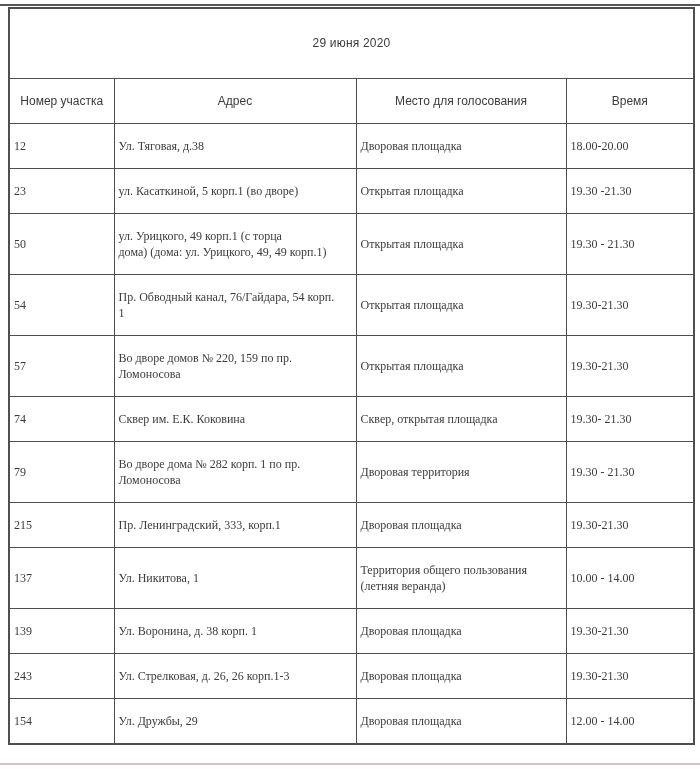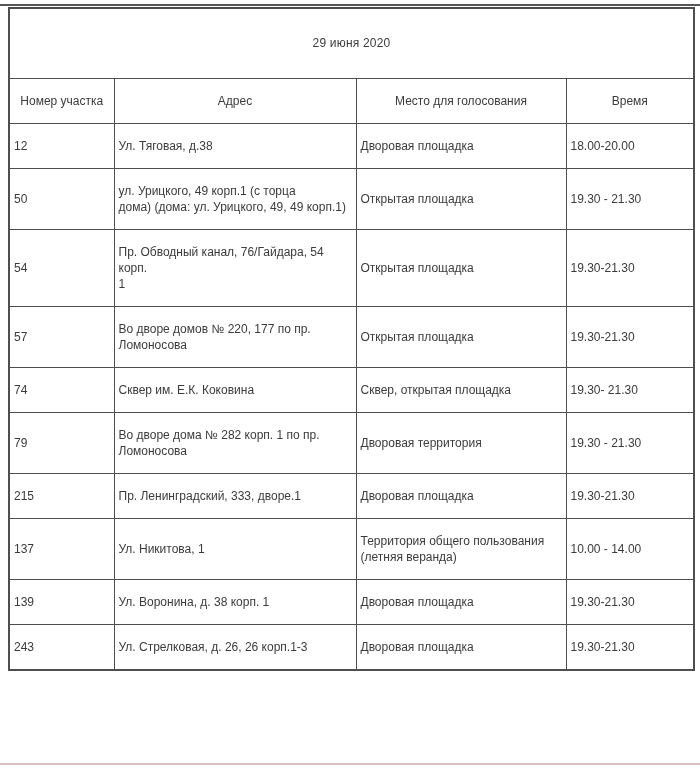--- a/index.html
+++ b/index.html
@@ -55,21 +55,21 @@
   .title-cell {
     height: 70px;
     vertical-align: top;
     padding-top: 13px;
     font-size: 15px;
     font-weight: bold;
     letter-spacing: 0.2px;
     white-space: normal;
   }
   .col-header { height: 44px; }
-  .schedule tbody td { height: 42px; }
+  .schedule tbody td { height: 42px; font-family: Liberation Serif, serif; }
   .schedule tbody tr.tall td { height: 60px; }
 </style>
 </head>
 <body>
 
 <div class="page">
   <div class="top-rule"></div>
 
   <table class="schedule">
     <colgroup>
@@ -89,57 +89,63 @@
         <th class="col-header">Время</th>
       </tr>
     </thead>
     <tbody>
         <tr>
           <td>12</td>
           <td>Ул. Тяговая, д.38</td>
           <td>Дворовая площадка</td>
           <td>18.00-20.00</td>
         </tr>
+        <tr>
+          <td>23</td>
+          <td>ул. Касаткиной, 5 корп.1 (во дворе)</td>
+          <td>Открытая площадка</td>
+          <td>19.30 -21.30</td>
+        </tr>
         <tr class="tall">
           <td>50</td>
           <td>ул. Урицкого, 49 корп.1 (с торца
 дома) (дома: ул. Урицкого, 49, 49 корп.1)</td>
           <td>Открытая площадка</td>
           <td>19.30 - 21.30</td>
         </tr>
         <tr class="tall">
           <td>54</td>
           <td>Пр. Обводный канал, 76/Гайдара, 54 корп.
 1</td>
           <td>Открытая площадка</td>
           <td>19.30-21.30</td>
         </tr>
         <tr class="tall">
           <td>57</td>
-          <td>Во дворе домов № 220, 177 по пр.
+          <td>Во дворе домов № 220, 159 по пр.
 Ломоносова</td>
           <td>Открытая площадка</td>
           <td>19.30-21.30</td>
         </tr>
         <tr>
           <td>74</td>
           <td>Сквер им. Е.К. Коковина</td>
           <td>Сквер, открытая площадка</td>
           <td>19.30- 21.30</td>
         </tr>
         <tr class="tall">
           <td>79</td>
           <td>Во дворе дома № 282 корп. 1 по пр.
 Ломоносова</td>
           <td>Дворовая территория</td>
           <td>19.30 - 21.30</td>
         </tr>
         <tr>
           <td>215</td>
-          <td>Пр. Ленинградский, 333, дворе.1</td>
+          <td>Пр. Ленинградский, 333, корп.1</td>
           <td>Дворовая площадка</td>
           <td>19.30-21.30</td>
         </tr>
         <tr class="tall">
           <td>137</td>
           <td>Ул. Никитова, 1</td>
           <td>Территория общего пользования
 (летняя веранда)</td>
           <td>10.00 - 14.00</td>
         </tr>
@@ -148,17 +154,23 @@
           <td>Ул. Воронина, д. 38 корп. 1</td>
           <td>Дворовая площадка</td>
           <td>19.30-21.30</td>
         </tr>
         <tr>
           <td>243</td>
           <td>Ул. Стрелковая, д. 26, 26 корп.1-3</td>
           <td>Дворовая площадка</td>
           <td>19.30-21.30</td>
         </tr>
+        <tr>
+          <td>154</td>
+          <td>Ул. Дружбы, 29</td>
+          <td>Дворовая площадка</td>
+          <td>12.00 - 14.00</td>
+        </tr>
       </tbody>
   </table>
 
   <div class="bottom-rule"></div>
 </div>
 
 </body></html>

